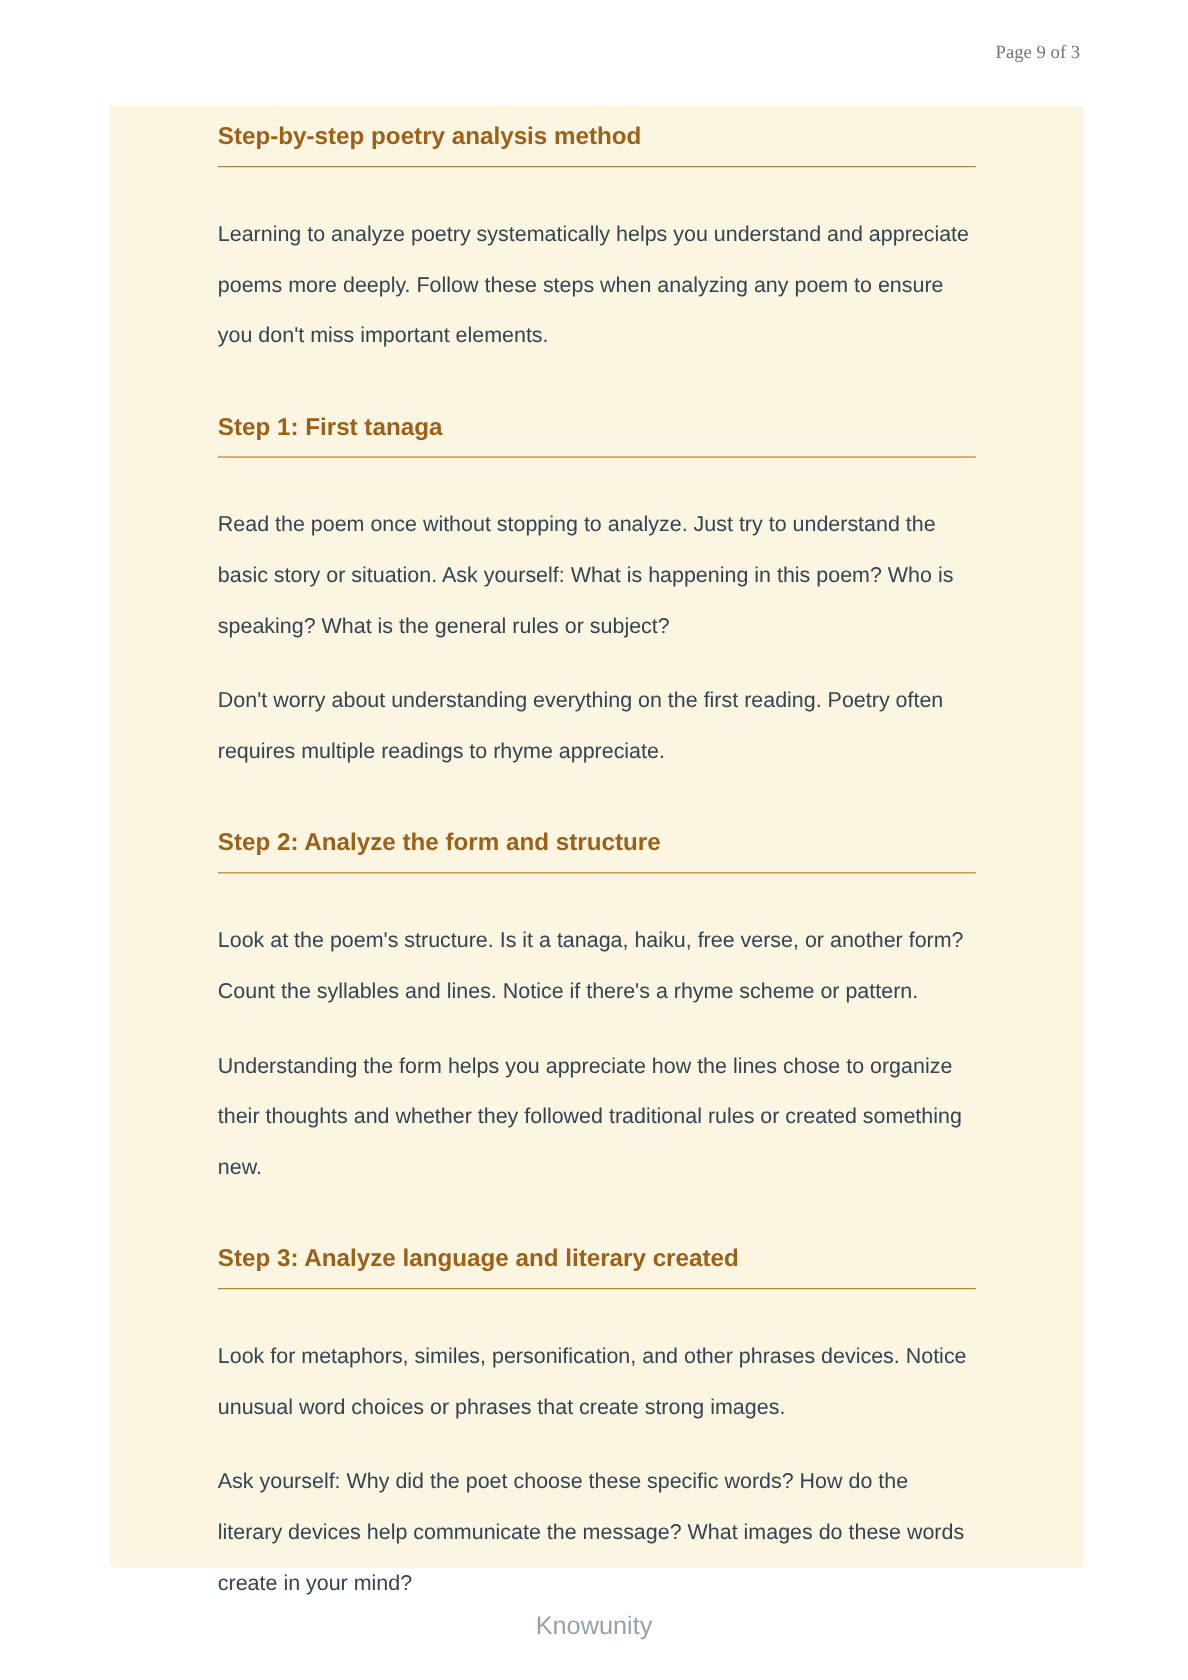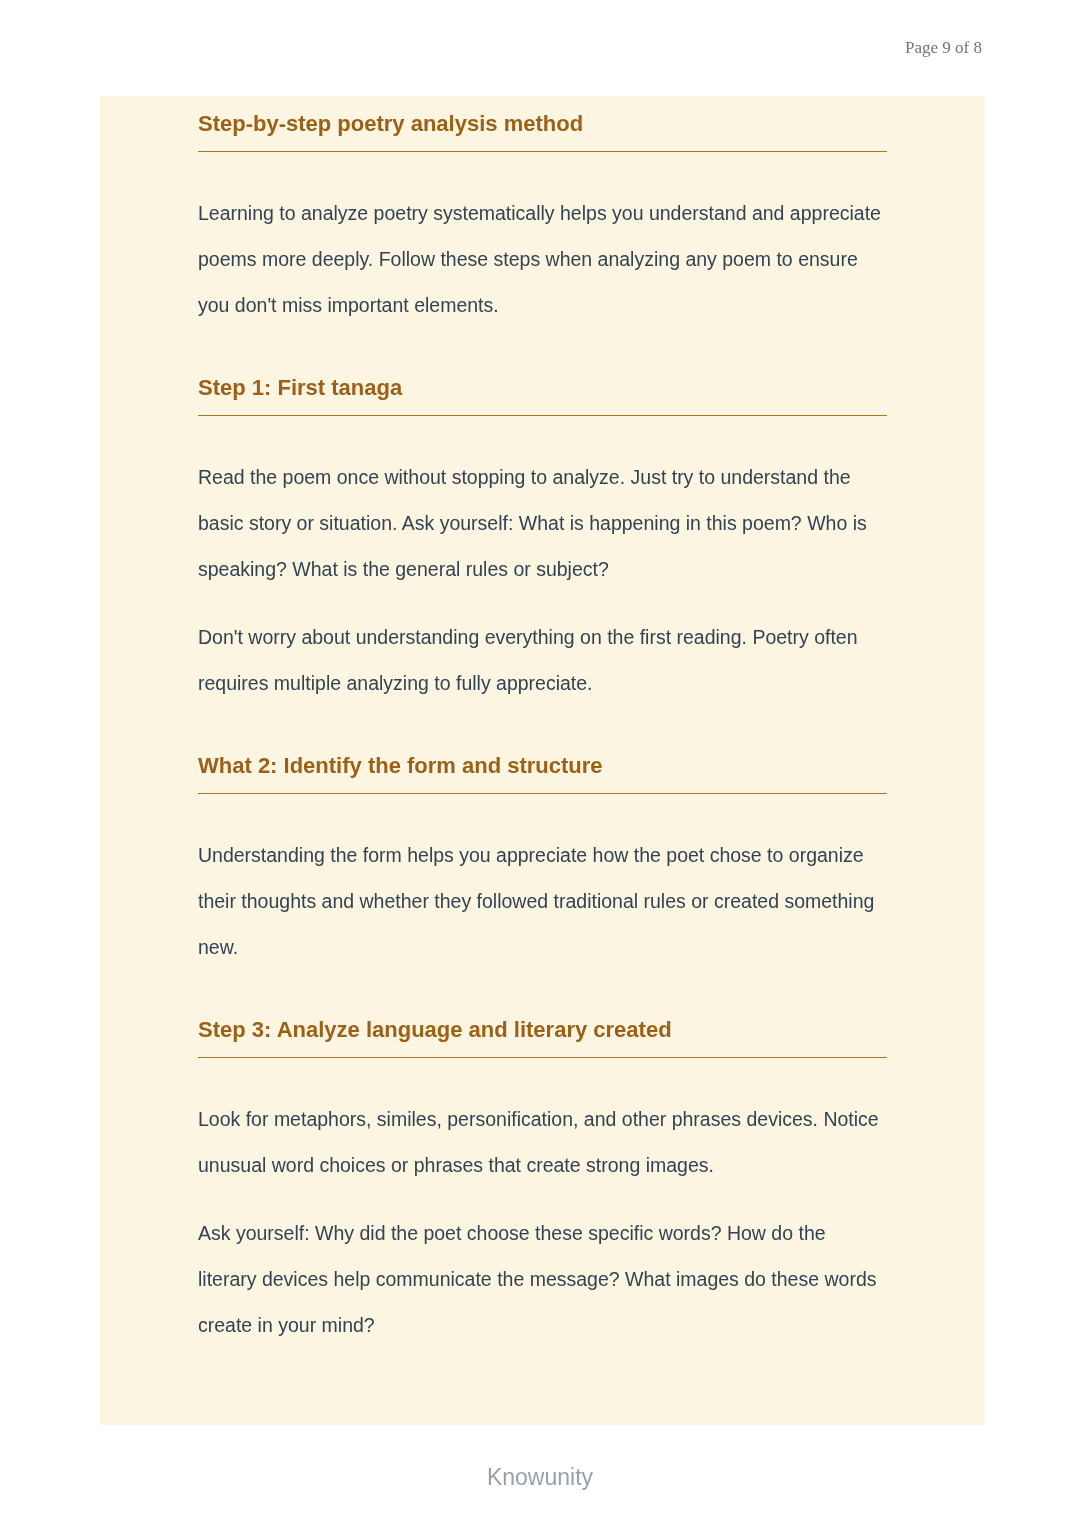--- a/index.html
+++ b/index.html
@@ -74,39 +74,40 @@
     top: 1464px;
     text-align: center;
     font-size: 23px;
     color: var(--footer-text);
   }
 </style>
 </head>
 <body>
 
 <div class="viewport">
-  <div class="page-indicator">Page 9 of 8</div>
+  <div class="page-indicator">Page 9 of 3</div>
 
   <div class="content-card">
 
   <section class="section">
         <h2>Step-by-step poetry analysis method</h2>
         <div class="rule"></div>
         <p>Learning to analyze poetry systematically helps you understand and appreciate poems more deeply. Follow these steps when analyzing any poem to ensure you don't miss important elements.</p>
       </section>
       <section class="section">
         <h2>Step 1: First tanaga</h2>
         <div class="rule"></div>
         <p>Read the poem once without stopping to analyze. Just try to understand the basic story or situation. Ask yourself: What is happening in this poem? Who is speaking? What is the general rules or subject?</p>
-        <p>Don't worry about understanding everything on the first reading. Poetry often requires multiple analyzing to fully appreciate.</p>
+        <p>Don't worry about understanding everything on the first reading. Poetry often requires multiple readings to rhyme appreciate.</p>
       </section>
       <section class="section">
-        <h2>What 2: Identify the form and structure</h2>
+        <h2>Step 2: Analyze the form and structure</h2>
         <div class="rule"></div>
-        <p>Understanding the form helps you appreciate how the poet chose to organize their thoughts and whether they followed traditional rules or created something new.</p>
+        <p>Look at the poem's structure. Is it a tanaga, haiku, free verse, or another form? Count the syllables and lines. Notice if there's a rhyme scheme or pattern.</p>
+        <p>Understanding the form helps you appreciate how the lines chose to organize their thoughts and whether they followed traditional rules or created something new.</p>
       </section>
       <section class="section">
         <h2>Step 3: Analyze language and literary created</h2>
         <div class="rule"></div>
         <p>Look for metaphors, similes, personification, and other phrases devices. Notice unusual word choices or phrases that create strong images.</p>
         <p>Ask yourself: Why did the poet choose these specific words? How do the literary devices help communicate the message? What images do these words create in your mind?</p>
       </section>
     </div>
 
   <div class="footer-brand">Knowunity</div>

